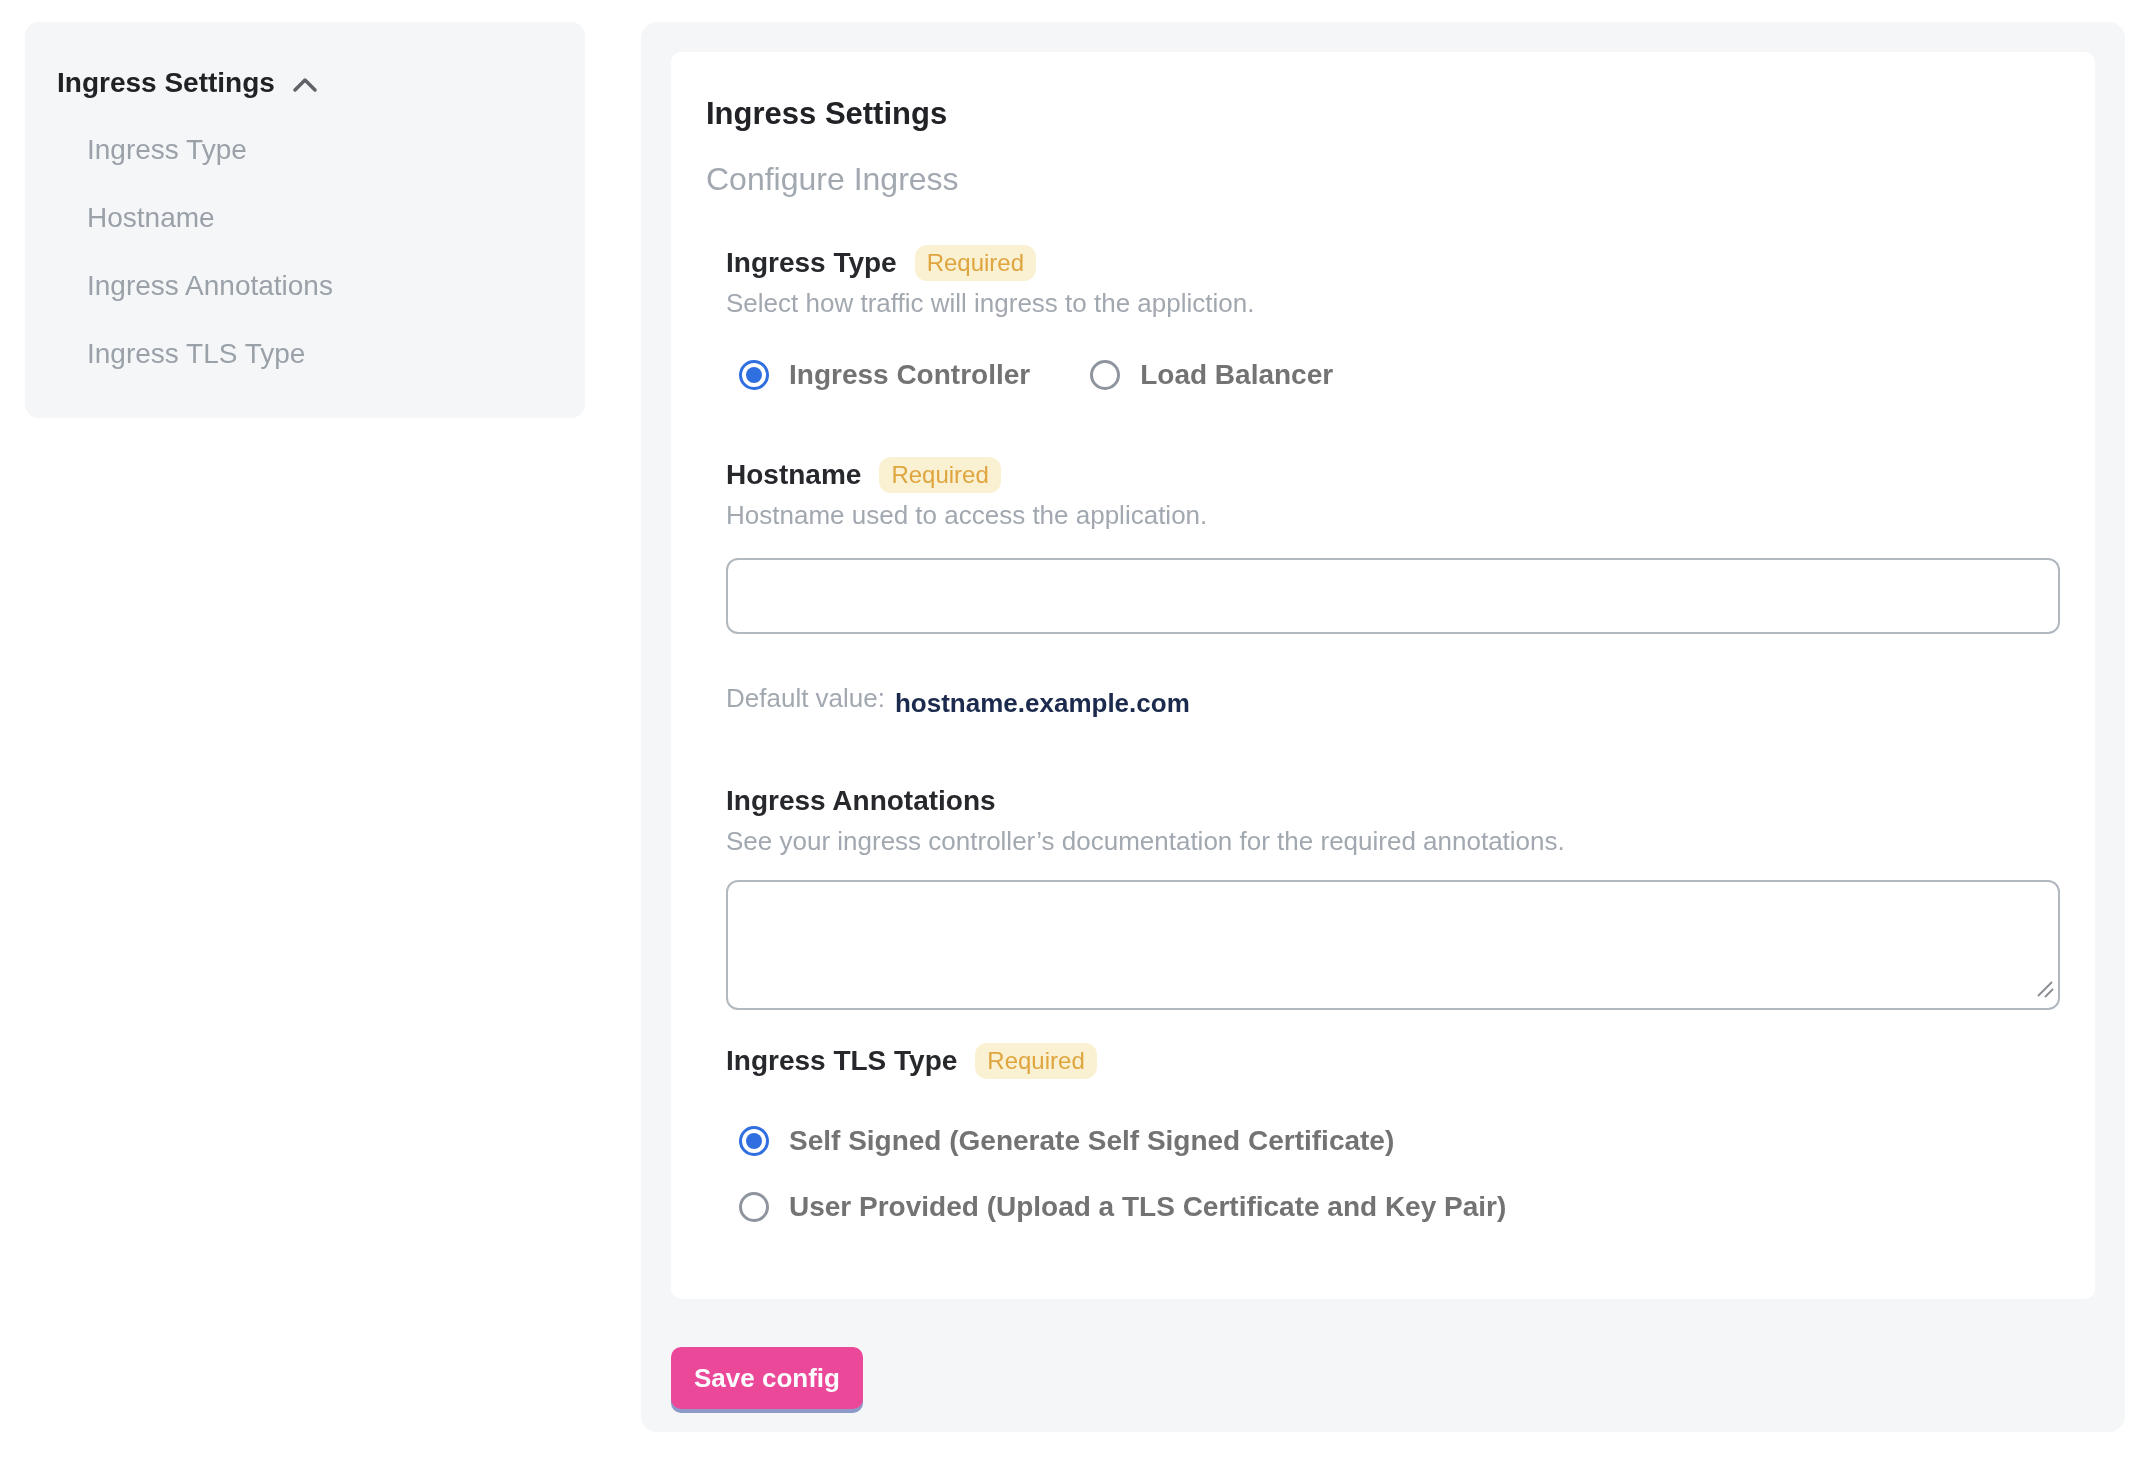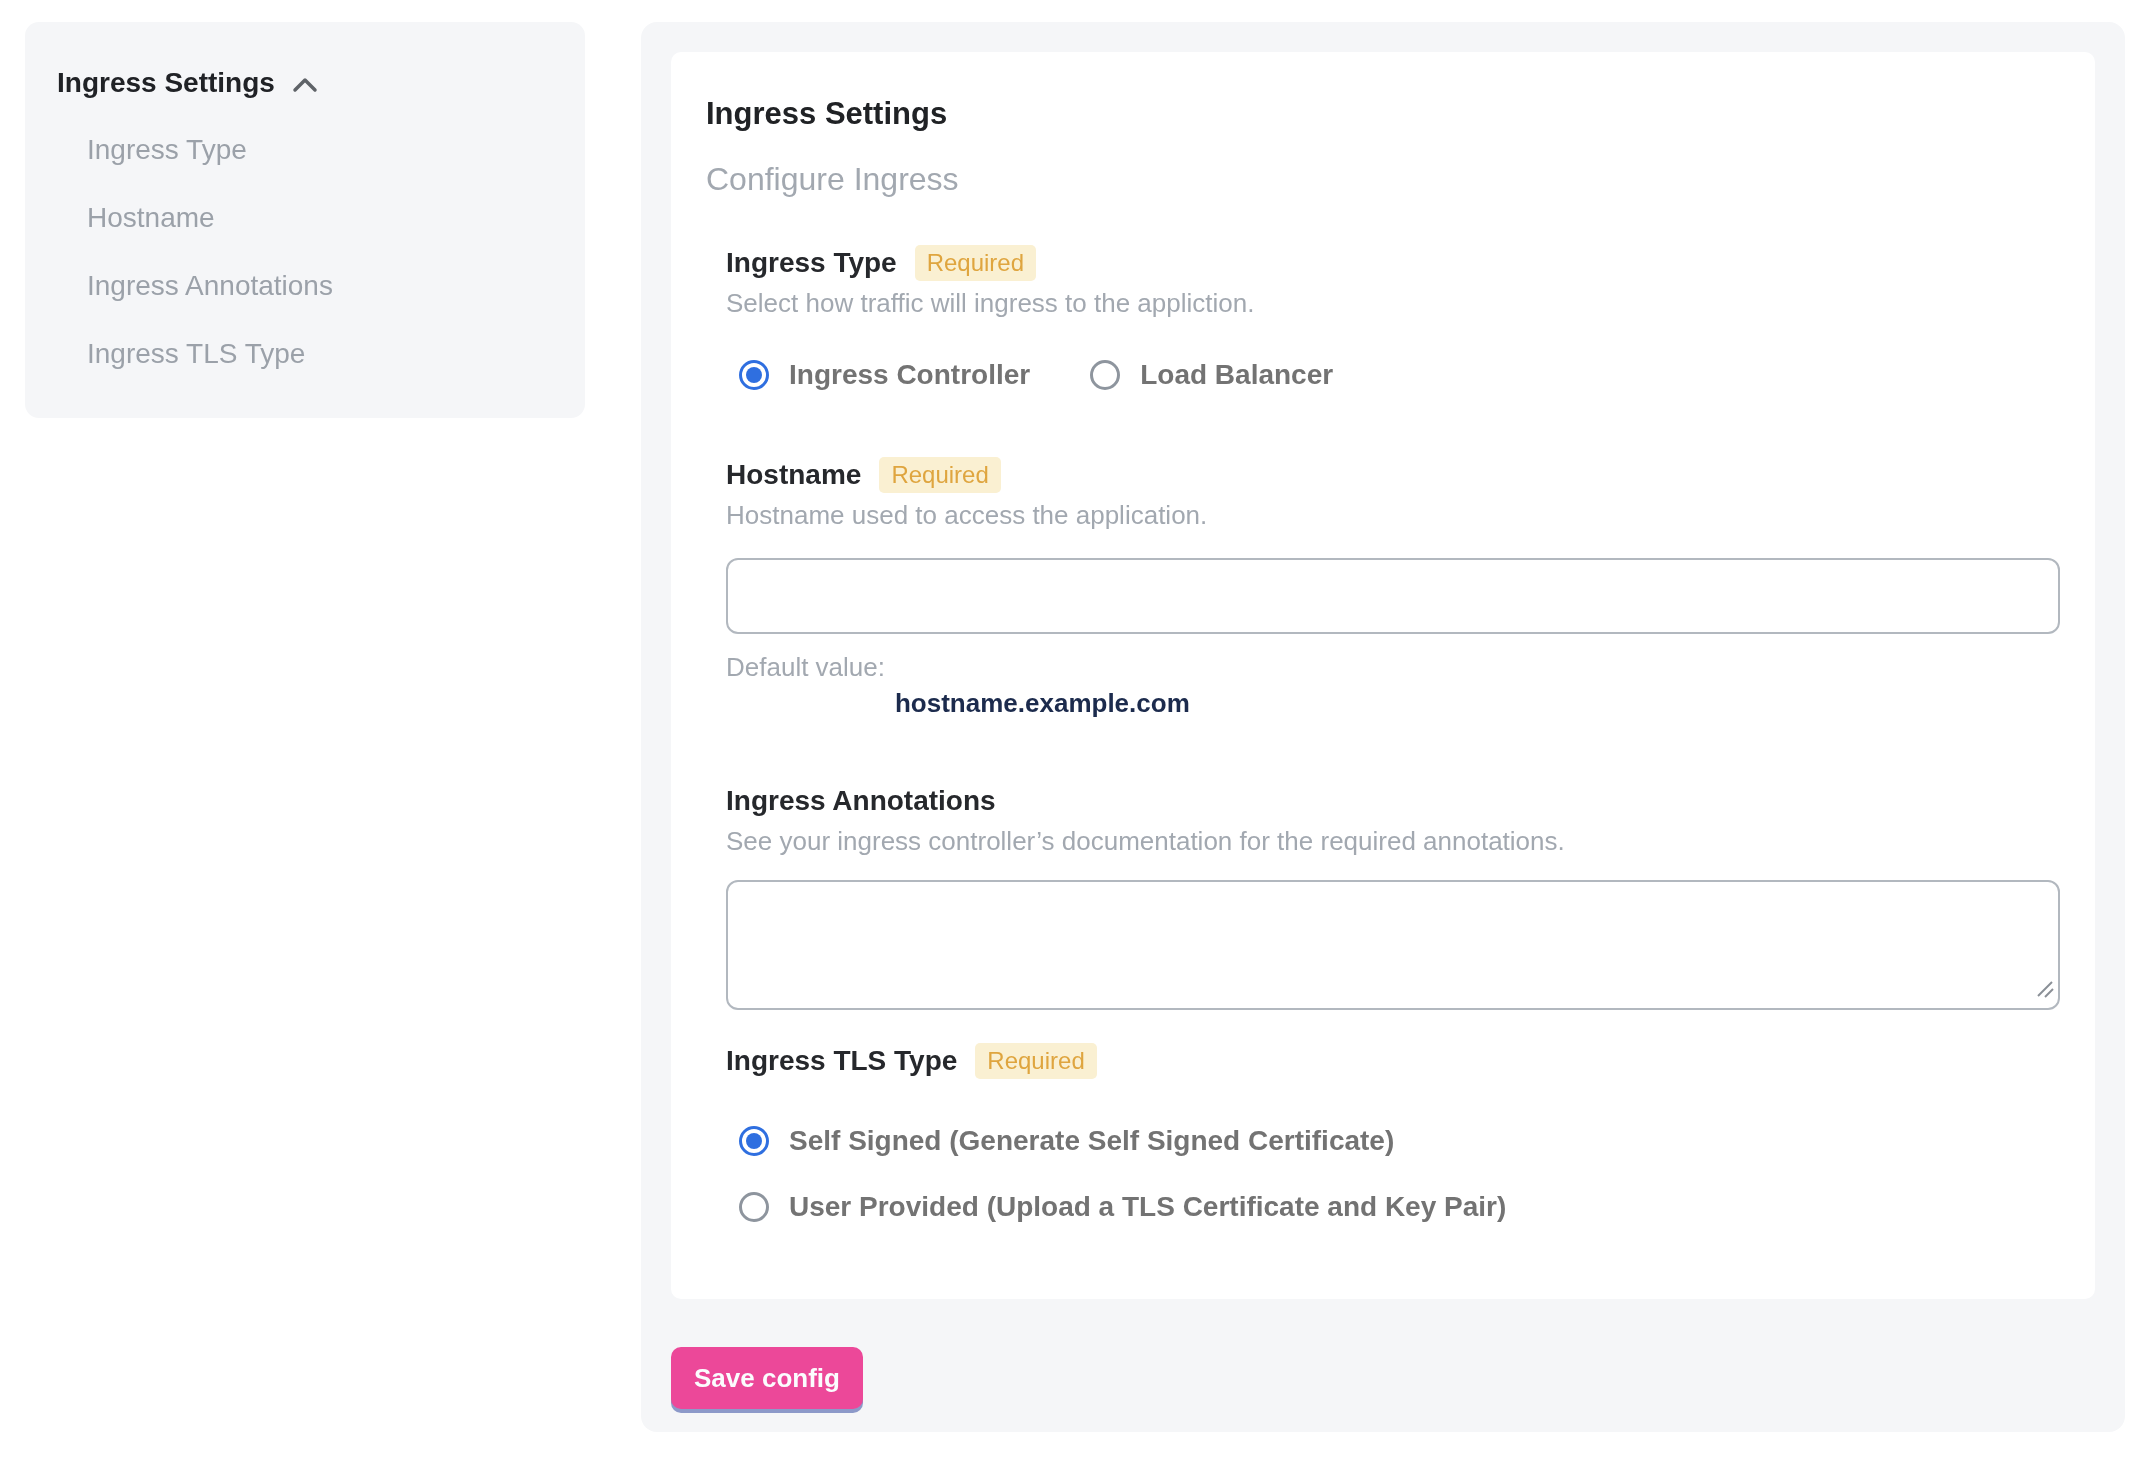--- a/index.html
+++ b/index.html
@@ -19,37 +19,37 @@
   .main { flex:1; height:1410px; background:#F5F6F8; border-radius:16px; padding:30px; }
   .card { background:#ffffff; border-radius:10px; height:1247px; padding:42px 35px; }
   .card-title { font-size:31px; font-weight:700; color:#202225; line-height:40px; }
   .card-subtitle { margin-top:28px; font-size:32px; color:#A2A8B0; line-height:34px; }
 
   .sections { margin-left:20px; }
   .section-1 { margin-top:48px; }
   .label-row { display:flex; align-items:center; gap:18px; }
   .sec-label { font-size:28px; font-weight:600; color:#26282C; line-height:38px; }
   .badge { font-size:24px; font-weight:500; color:#DFA53F; background:#FAF0D2;
-           padding:5px 12px; border-radius:5px; line-height:26px; }
+           padding:5px 12px; border-radius:12px; line-height:26px; }
   .sec-desc { margin-top:4px; font-size:26px; color:#A2A8B0; line-height:34px; }
 
   .radio-row-group { display:flex; gap:60px; margin:36px 0 0 13px; }
   .radio-item { display:flex; align-items:center; gap:20px; cursor:pointer; }
   .radio { width:30px; height:30px; border-radius:50%; border:3px solid #8E959E;
            background:#fff; position:relative; flex-shrink:0; }
   .radio.checked { border-color:#2F6FE0; }
   .radio.checked::after { content:''; position:absolute; inset:4px; border-radius:50%; background:#2F6FE0; }
   .radio-label { font-size:28px; font-weight:600; color:#737373; line-height:38px; }
 
   .section-hostname { margin-top:62px; }
   .text-input { display:block; margin-top:26px; width:100%; height:76px; border:2px solid #B2B8BF;
                 border-radius:12px; background:#fff; font-size:28px; color:#26282C; padding:0 20px;
                 outline:none; }
   .default-line { display:flex; gap:10px; margin-top:16px; font-size:26px; line-height:34px; }
-  .default-label { color:#A2A8B0; }
+  .default-label { color:#A2A8B0;margin-top:31px; }
   .default-value { color:#1C2B4D; font-weight:700;margin-top:36px; }
 
   .section-annotations { margin-top:62px; }
   .ta-wrap { position:relative; margin-top:22px; }
   .textarea { display:block; width:100%; height:130px; border:2px solid #B2B8BF; border-radius:12px;
               background:#fff; font-size:28px; color:#26282C; padding:14px 20px; resize:none; outline:none;
               font-family:"Liberation Sans", sans-serif; }
   .grip { position:absolute; right:5px; bottom:7px; }
 
   .section-tls { margin-top:32px; }

